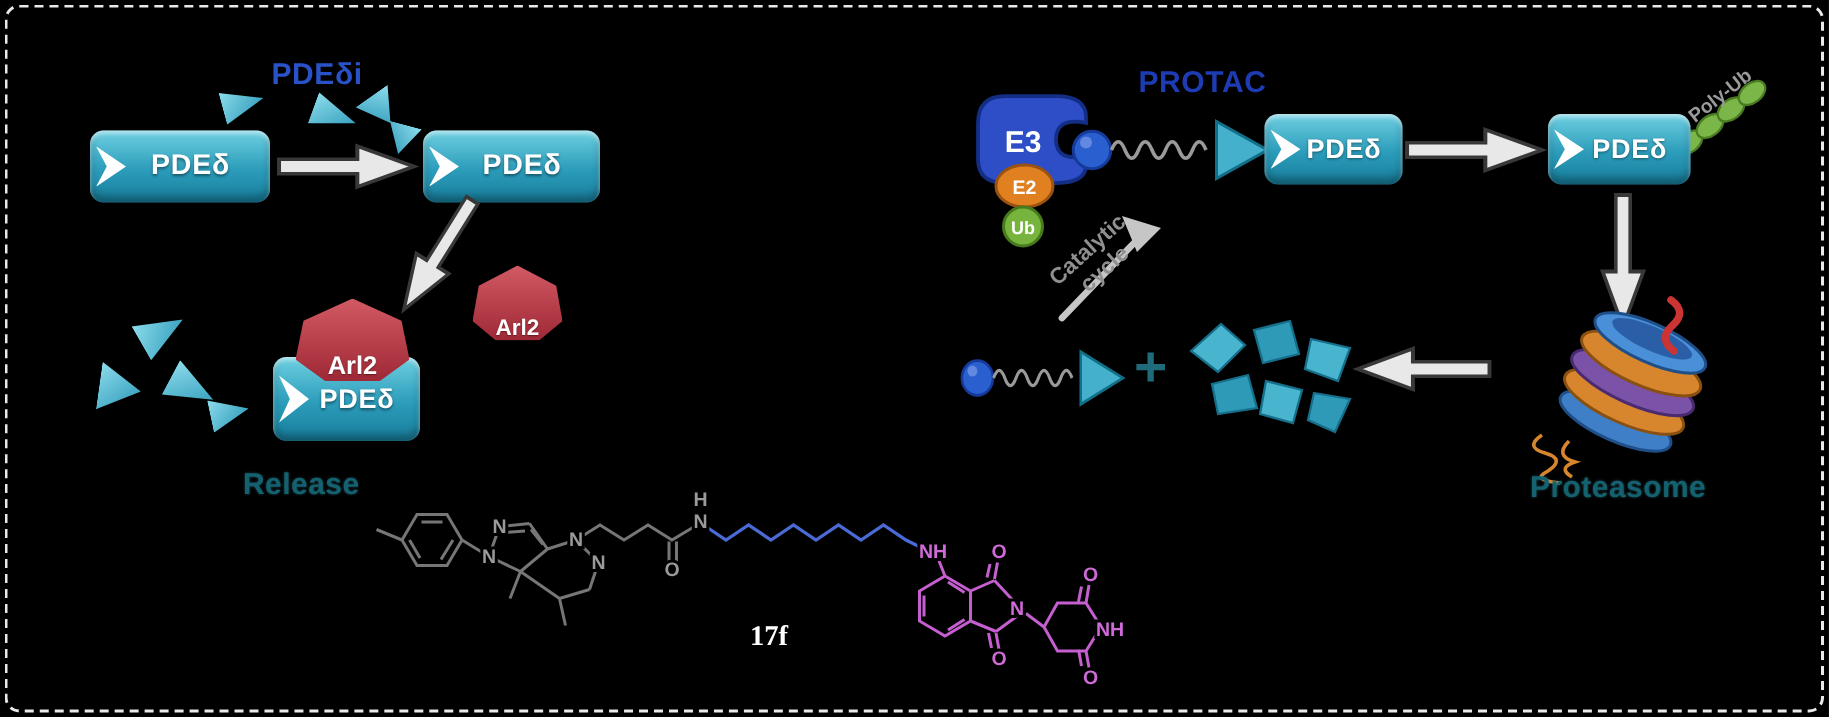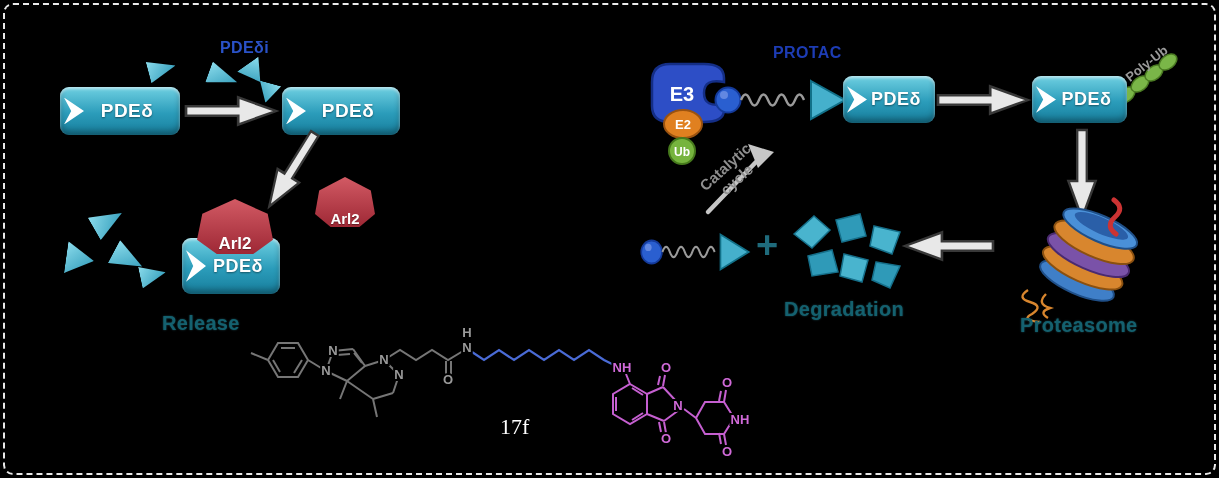--- a/index.html
+++ b/index.html
@@ -1,21 +1,21 @@
 <!DOCTYPE html>
 <html><head>
 <meta charset="utf-8">
 <style>
   html,body{margin:0;padding:0;background:#111;}
   .canvas{position:relative;width:1219px;height:478px;background:#000;overflow:hidden;
           font-family:"Liberation Sans",sans-serif;}
   .frame{position:absolute;inset:3px;border:2px dashed #e9e9e9;border-radius:10px;pointer-events:none;}
   .lbl{position:absolute;font-weight:bold;white-space:nowrap;}
   .teal-lbl{color:#14616f;font-size:20px;letter-spacing:.3px;text-shadow:0 0 2px rgba(60,160,180,.45);}
-  .blue-lbl{font-size:16px;letter-spacing:.4px;margin-left:39px;}
+  .blue-lbl{font-size:20px;letter-spacing:.4px;}
 
   .pded{position:absolute;border-radius:9px;
         background:linear-gradient(180deg,#6fd0e2,#2b9cba 55%,#177e9c);
         box-shadow:inset 0 2px 3px rgba(255,255,255,.55), inset 0 -4px 6px rgba(0,0,0,.32);
         display:flex;align-items:center;justify-content:center;}
   .pded .notch{position:absolute;left:4px;top:22%;width:20px;height:56%;background:#fff;
         clip-path:polygon(0 0,100% 50%,0 100%,36% 50%);}
   .pded .ptxt{color:#fff;font-weight:bold;font-size:19px;margin-left:14px;letter-spacing:.5px;
         text-shadow:0 1px 2px rgba(0,0,0,.45);}
 
@@ -26,22 +26,22 @@
         clip-path:polygon(50% 0,93% 27%,100% 74%,74% 100%,26% 100%,0 74%,7% 27%);
         background:linear-gradient(180deg,#d25a64,#9e2835);
         color:#fff;font-weight:bold;text-shadow:0 1px 1px rgba(0,0,0,.4);}
 
   .arrow{position:absolute;}
   .arrow polygon{fill:#e8e8e8;stroke:#383838;stroke-width:3;}
 
   .mol text{font-family:"Liberation Sans",sans-serif;font-weight:bold;font-size:13px;
         text-anchor:middle;stroke:#000;stroke-width:4px;paint-order:stroke;}
   .at-g{fill:#9a9a9a;} .at-m{fill:#d06ad8;}
-  .compound{position:absolute;font-family:"Liberation Serif",serif;font-weight:normal;
-        font-size:22px;color:#fff;}
+  .compound{position:absolute;font-family:"Liberation Serif",serif;font-weight:bold;
+        font-size:19px;color:#fff;}
   svg{position:absolute;overflow:visible;}
 </style>
 </head>
 <body>
 
 <div class="canvas">
   <div class="frame"></div>
 
   <div class="lbl blue-lbl" style="left:181px;top:39px;color:#2a52c8;">PDEδi</div>
 
@@ -80,21 +80,21 @@
     <span>Arl2</span>
   </div>
 
   <div class="tri" style="left:92px;top:208px;width:32px;height:26px;transform:rotate(-30deg);"></div>
   <div class="tri" style="left:66px;top:243px;width:28px;height:32px;transform:rotate(8deg);"></div>
   <div class="tri" style="left:112px;top:246px;width:32px;height:26px;transform:rotate(28deg);"></div>
   <div class="tri" style="left:140px;top:264px;width:26px;height:22px;transform:rotate(-12deg);"></div>
 
   <div class="lbl teal-lbl" style="left:132px;top:312px;margin-left:30px;">Release</div>
 
-  <div class="lbl blue-lbl" style="left:734px;top:44px;color:#1d3cb4;">PROTAC</div>
+  <div class="lbl blue-lbl" style="left:759px;top:44px;color:#1d3cb4;">PROTAC</div>
 
   <svg style="left:640px;top:58px;width:120px;height:112px;" viewBox="0 0 120 112">
     <path d="M30,6 Q12,6 12,24 L12,48 Q12,64 30,64 L64,64 Q84,64 84,52 L84,46 Q64,50 64,35 Q64,20 84,24 L84,20 Q84,6 64,6 Z" fill="#2d4ec6" stroke="#142e86" stroke-width="2.5"></path>
     <text x="42" y="43" fill="#fff" font-size="20" font-weight="bold" text-anchor="middle">E3</text>
     <ellipse cx="43" cy="66" rx="19" ry="14" fill="#e08020" stroke="#9a5210" stroke-width="2"></ellipse>
     <text x="43" y="71" fill="#fff" font-size="13" font-weight="bold" text-anchor="middle">E2</text>
     <circle cx="42" cy="93" r="13" fill="#76b43e" stroke="#467a1c" stroke-width="2"></circle>
     <text x="42" y="98" fill="#fff" font-size="12" font-weight="bold" text-anchor="middle">Ub</text>
   </svg>
 
@@ -170,21 +170,20 @@
 
   <div class="lbl" style="left:756px;top:224px;font-size:38px;color:#1f6b7c;">+</div>
 
   <svg style="left:640px;top:228px;width:112px;height:48px;" viewBox="0 0 135 52" preserveAspectRatio="none">
     <circle cx="14" cy="26" r="12.5" fill="#2a5fd0" stroke="#143a9a" stroke-width="2"></circle>
     <circle cx="10" cy="21" r="4" fill="#7a9ae8" opacity=".7"></circle>
     <path d="M27,26 q4.5,-11 9,0 q4.5,11 9,0 q4.5,-11 9,0 q4.5,11 9,0 q4.5,-11 9,0 q4.5,11 9,0 q4.5,-11 9,0" fill="none" stroke="#9a9a9a" stroke-width="2.4"></path>
     <polygon points="97,7 131,26 97,45" fill="#45b0cc" stroke="#117088" stroke-width="2"></polygon>
   </svg>
 
-  <div class="lbl teal-lbl" style="left:784px;top:298px;">Degradation</div>
 
   <svg class="mol" style="left:226px;top:314px;width:560px;height:152px;" viewBox="0 0 560 152">
 
     <path fill="none" stroke="#767676" stroke-width="2" d="
       M82,46 L72,63 L52,63 L42,46 L52,29 L72,29 Z
       M76,46 L68,59 M54,58 L47,46 M55,34 L69,34
       M42,46 L25,39
       M82,46 L100,57
       M100,57 L107,37 M107,37 L127,35 M127,35 L139,52 M139,52 L121,67 M121,67 L100,57
       M111,41 L124,40

